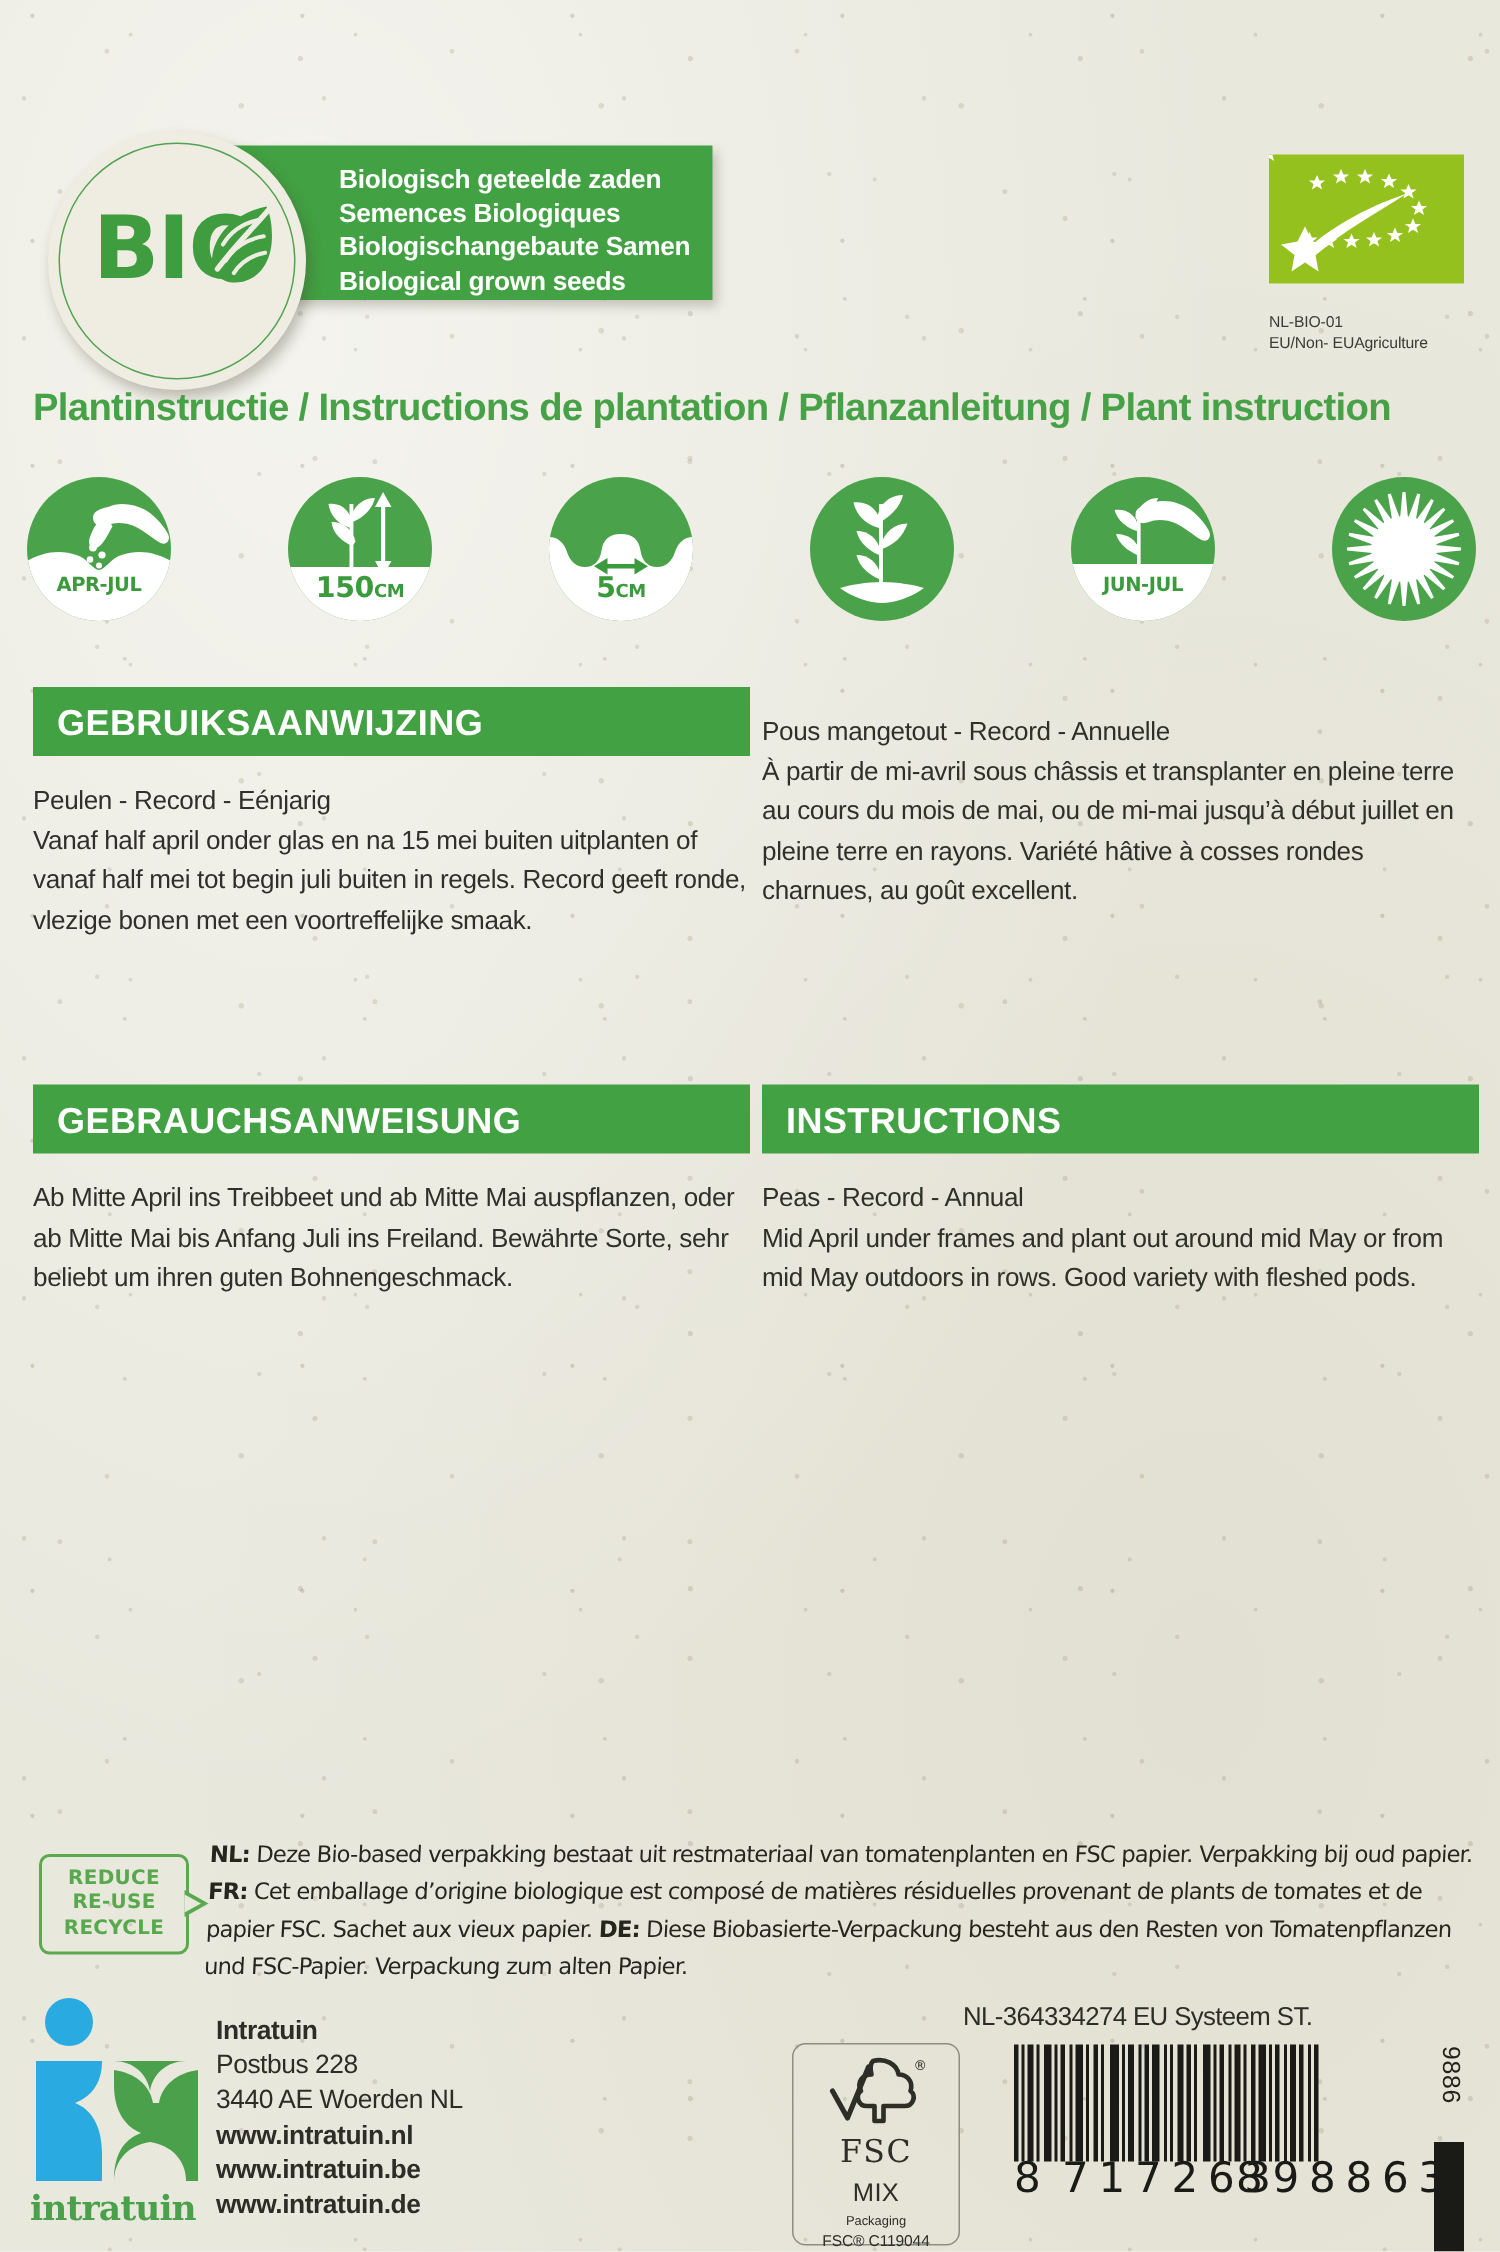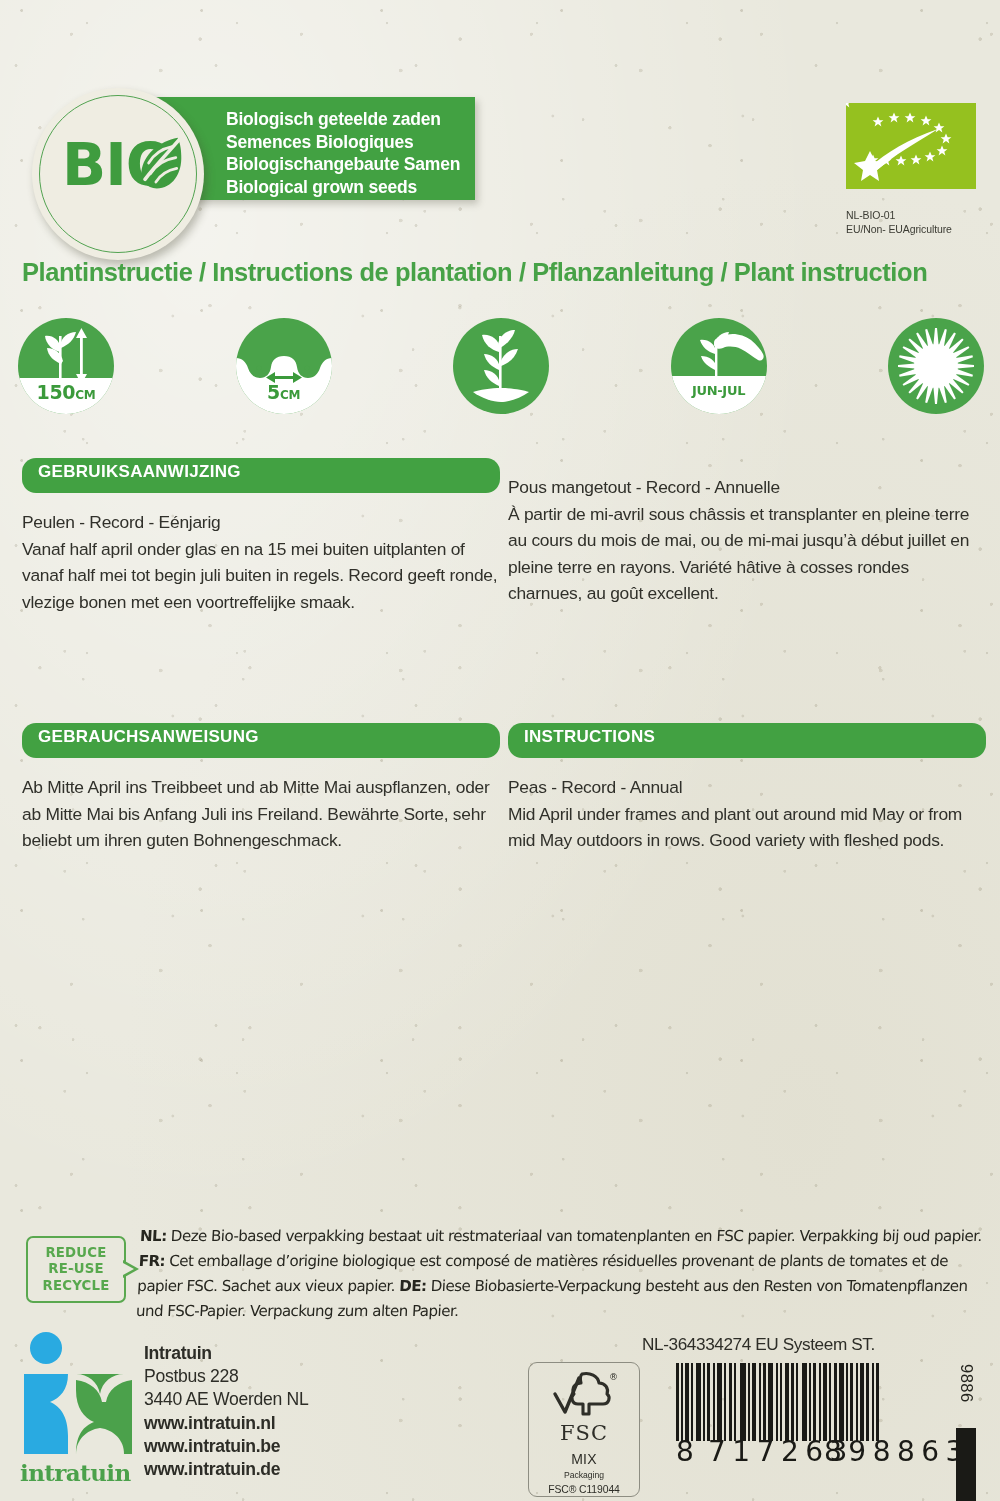--- a/index.html
+++ b/index.html
@@ -156,27 +156,26 @@
   }
   .picto .plabel.meas { font-size: 19px; bottom: 11px; }
   .picto .plabel.meas .unit { font-size: 12px; }
   .picto .plabel.small { font-size: 13px; bottom: 16px; }
 
   
   .blk { position: absolute; width: 478px; }
   .blk .hdr {
     background: #42a142;
     color: #fff;
-    font-size: 17px;
+    font-size: 24px;
     font-weight: bold;
     letter-spacing: .3px;
-    padding: 1px 0 9px 16px;
+    padding: 12px 0 9px 16px;
     line-height: 25px;
     font-family: "Liberation Sans", sans-serif;
-    border-radius: 14px;
   }
   .blk .body {
     margin-top: 16px;
     font-size: 17.4px;
     line-height: 26.5px;
     color: #30302a;
     letter-spacing: -.25px;
   }
   .blk .body .lead { display: block; }
 
@@ -266,21 +265,21 @@
     color: #2e2e28;
   }
   .fsc .tree { margin-top: 7px; }
   .fsc .fsc-name {
     font-family: "DejaVu Serif", serif;
     font-size: 21px;
     letter-spacing: 1px;
     line-height: 21px;
     margin-top: 1px;
   }
-  .fsc .mix { font-size: 14px; margin-top: 7px; letter-spacing: .2px; }
+  .fsc .mix { font-size: 17px; margin-top: 7px; letter-spacing: .2px; }
   .fsc .pack { font-size: 8.6px; margin-top: 3px; }
   .fsc .code { font-size: 10.4px; margin-top: 4px; letter-spacing: -.1px; }
 
   
   .bc-caption {
     position: absolute;
     left: 642px; top: 1334px;
     font-size: 17.2px;
     color: #2d2d27;
     letter-spacing: -.4px;
@@ -380,20 +379,32 @@
         <div>NL-BIO-01</div>
         <div>EU/Non- EUAgriculture</div>
       </div>
     </div>
   </div>
 
   <div class="main-title">Plantinstructie / Instructions de plantation / Pflanzanleitung / Plant instruction</div>
 
   <div class="picto-row">
 
+    <div class="picto">
+      <svg viewBox="0 0 96 96">
+        <path d="M0 56 C10 50 22 48 33 52 C40 54 44 62 48 62 C52 62 56 54 63 52 C74 48 86 50 96 56 L96 96 L0 96 Z" fill="#fff"></path>
+        <path d="M54 20 C62 16 74 18 82 24 C88 29 92 34 94 38 C96 42 93 46 89 44 C84 41 78 36 72 33 C66 30 58 30 54 32 C49 34 44 32 44 27 C44 23 49 21 54 20 Z" fill="#fff"></path>
+        <path d="M52 24 C48 28 44 34 42 40 C40 45 43 49 47 47 C51 45 54 38 57 33 Z" fill="#fff"></path>
+        <circle cx="44" cy="47" r="2.6" fill="#fff"></circle>
+        <circle cx="50" cy="52" r="2.4" fill="#fff"></circle>
+        <circle cx="42" cy="55" r="2.2" fill="#fff"></circle>
+        <circle cx="48" cy="59" r="2" fill="#fff"></circle>
+      </svg>
+      <div class="plabel small">APR-JUL</div>
+    </div>
 
     <div class="picto">
       <svg viewBox="0 0 96 96">
         <rect x="0" y="60" width="96" height="36" fill="#fff"></rect>
         <rect x="41" y="18" width="2.6" height="44" fill="#fff"></rect>
         <path d="M42 34 C34 32 28 26 27 18 C35 17 41 22 43 30 Z" fill="#fff"></path>
         <path d="M43 46 C36 43 30 38 29 30 C37 30 43 35 45 43 Z" fill="#fff"></path>
         <path d="M43 30 C50 27 56 22 58 14 C50 14 44 19 42 27 Z" fill="#fff"></path>
         <rect x="62" y="16" width="2.8" height="44" fill="#fff"></rect>
         <polygon points="63.4,10 69,20 58,20" fill="#fff"></polygon>

